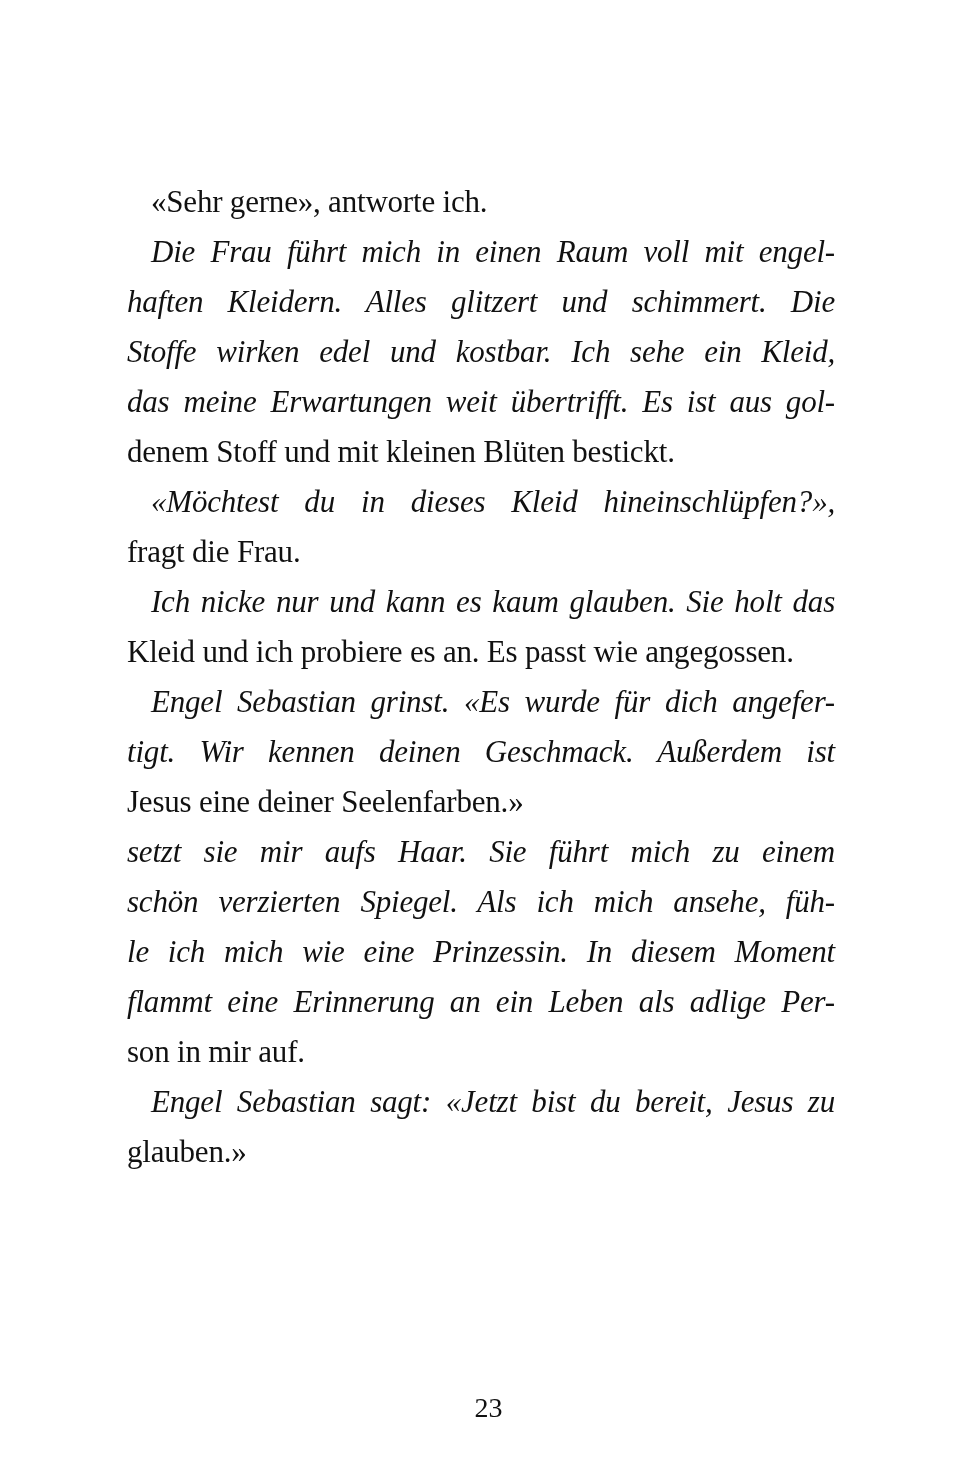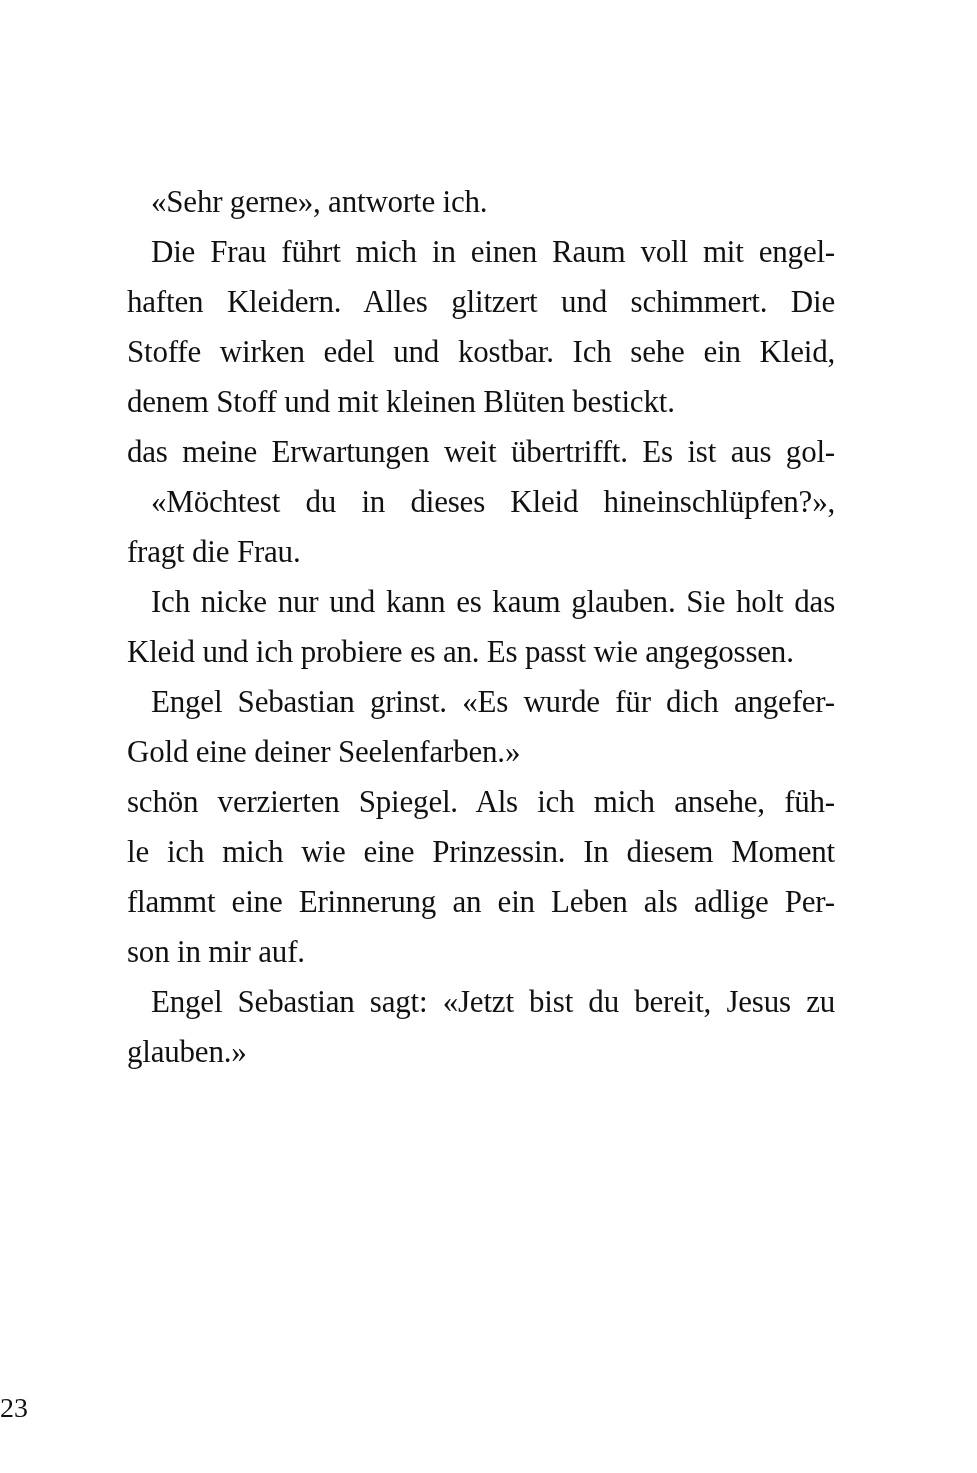--- a/index.html
+++ b/index.html
@@ -32,51 +32,54 @@
     .line {
       height: 50px;
       line-height: 50px;
       font-size: 31px;
       white-space: nowrap;
       letter-spacing: -0.2px;
     }
     .line.justify {
       text-align: justify;
       text-align-last: justify;
+      font-style: italic;
     }
     .line.indent {
       padding-left: 24px;
     }
     .page-number {
       position: absolute;
       left: 0;
       width: 977px;
       top: 1378px;
-      text-align: left;
+      text-align: center;
       font-size: 28px;
       line-height: 36px;
     }
   </style>
 </head>
 <body>
 
 <div class="page">
   <div class="text-block">
     <div class="line indent">«Sehr gerne», antworte ich.</div>
     <div class="line indent justify">Die Frau führt mich in einen Raum voll mit engel-</div>
     <div class="line justify">haften Kleidern. Alles glitzert und schimmert. Die</div>
     <div class="line justify">Stoffe wirken edel und kostbar. Ich sehe ein Kleid,</div>
+    <div class="line justify">das meine Erwartungen weit übertrifft. Es ist aus gol-</div>
     <div class="line">denem Stoff und mit kleinen Blüten bestickt.</div>
-    <div class="line justify">das meine Erwartungen weit übertrifft. Es ist aus gol-</div>
     <div class="line indent justify">«Möchtest du in dieses Kleid hineinschlüpfen?»,</div>
     <div class="line">fragt die Frau.</div>
     <div class="line indent justify">Ich nicke nur und kann es kaum glauben. Sie holt das</div>
     <div class="line">Kleid und ich probiere es an. Es passt wie angegossen.</div>
     <div class="line indent justify">Engel Sebastian grinst. «Es wurde für dich angefer-</div>
-    <div class="line">Gold eine deiner Seelenfarben.»</div>
+    <div class="line justify">tigt. Wir kennen deinen Geschmack. Außerdem ist</div>
+    <div class="line">Jesus eine deiner Seelenfarben.»</div>
+    <div class="line justify">setzt sie mir aufs Haar. Sie führt mich zu einem</div>
     <div class="line justify">schön verzierten Spiegel. Als ich mich ansehe, füh-</div>
     <div class="line justify">le ich mich wie eine Prinzessin. In diesem Moment</div>
     <div class="line justify">flammt eine Erinnerung an ein Leben als adlige Per-</div>
     <div class="line">son in mir auf.</div>
     <div class="line indent justify">Engel Sebastian sagt: «Jetzt bist du bereit, Jesus zu</div>
     <div class="line">glauben.»</div>
   </div>
 
   <div class="page-number">23</div>
 </div>

